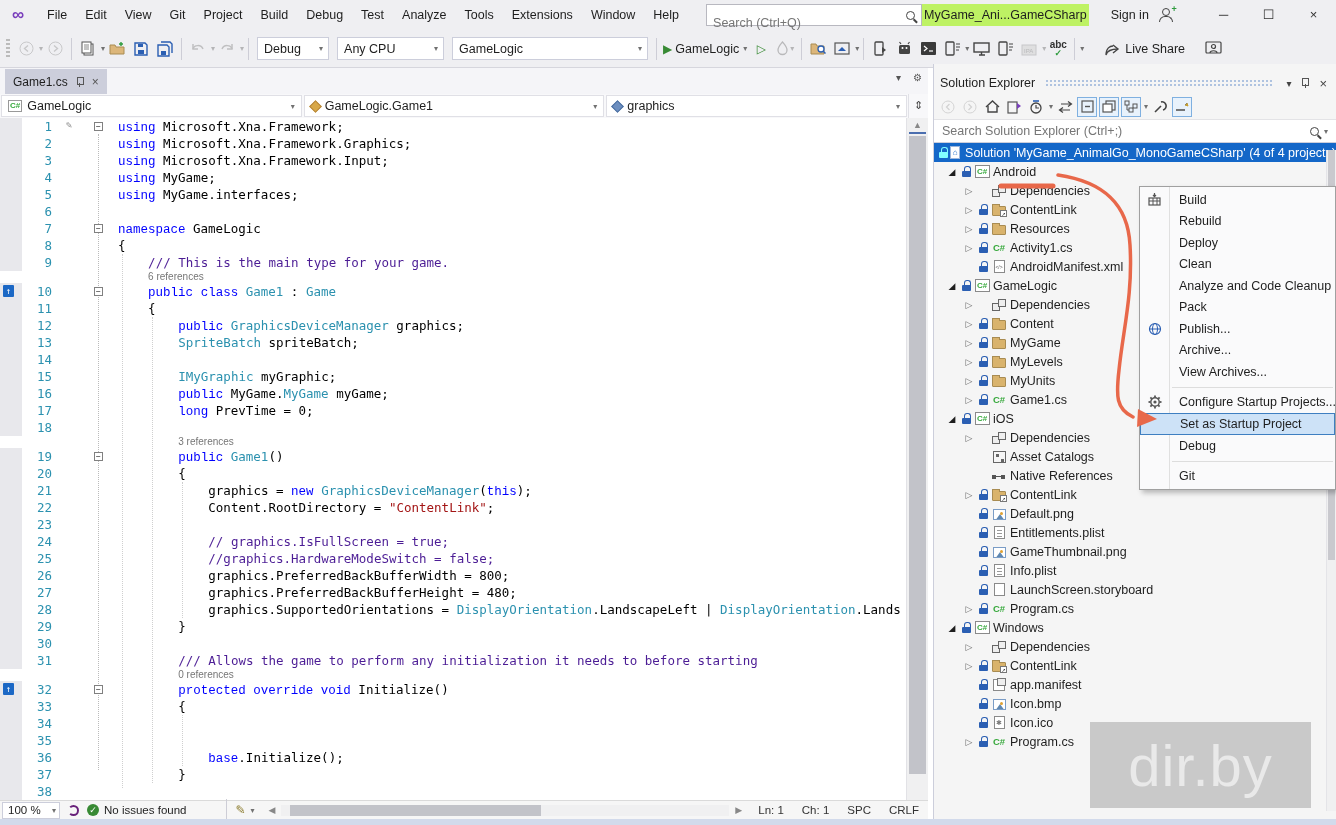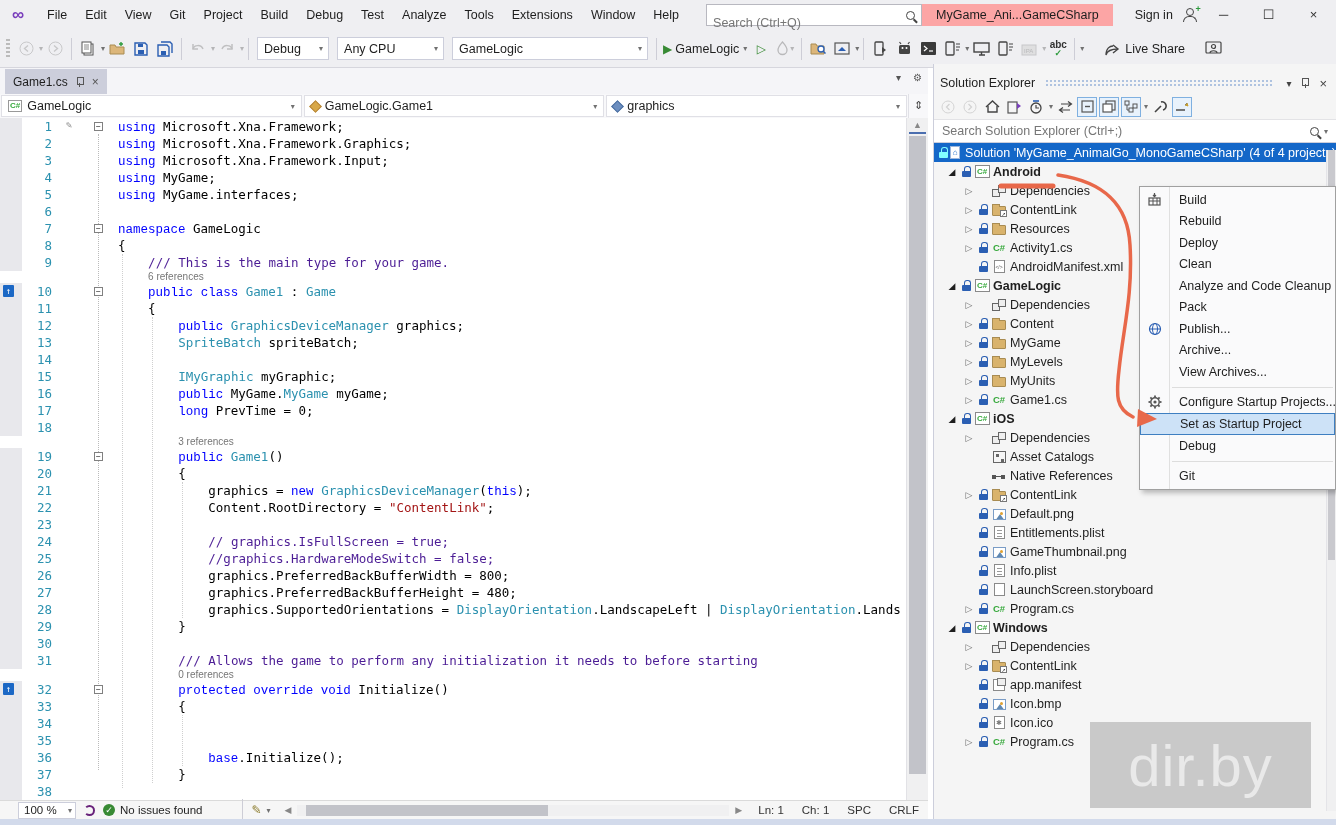--- a/index.html
+++ b/index.html
@@ -8,21 +8,21 @@
   #app { position:absolute; inset:0; }
 
   
   #titlebar { position:absolute; left:0; top:0; width:1336px; height:30px; background:#EFEFF2; display:flex; align-items:center; }
   #vs-logo { width:20px; height:18px; margin:0 10px 0 8px; color:#7A3FBC; font-weight:bold; font-size:17px; line-height:18px; text-align:center; }
   .menu-item { padding:0 9px; height:30px; line-height:30px; cursor:default; }
   #qsearch { width:216px; height:22px; border:1px solid #B8B8C0; background:#fff; margin-left:18px; display:flex; align-items:center; padding:0 6px; color:#767676; }
   #qsearch .ph { flex:1;margin-top:16px; }
   .mag { width:9px; height:9px; border:1.6px solid #444; border-radius:50%; position:relative; display:inline-block; }
   .mag::after { content:""; position:absolute; width:5px; height:1.6px; background:#444; transform:rotate(45deg); left:6px; top:8px; }
-  #win-title { background:#fca5a5; padding:4px 14px; white-space:nowrap; }
+  #win-title { background:#bef264; padding:4px 2px; white-space:nowrap; }
   #signin { margin-left:22px; }
   .person-ico { display:inline-block; position:relative; width:14px; height:14px; margin-left:10px; }
   .person-ico::before { content:""; position:absolute; width:6px; height:6px; border:1.4px solid #444; border-radius:50%; left:3px; top:0; }
   .person-ico::after { content:""; position:absolute; width:12px; height:5px; border:1.4px solid #444; border-bottom:none; border-radius:6px 6px 0 0; left:0; top:8px; }
   .plus-g { position:absolute; color:#2e9b3e; font-size:9px; top:-4px; right:-4px; font-weight:bold; }
   #win-btns { margin-left:auto; display:flex; }
   .winbtn { width:45px; height:30px; text-align:center; line-height:30px; font-size:13px; color:#333; }
 
   
   #toolbar { position:absolute; left:0; top:30px; width:1336px; height:38px; background:#EFEFF2; border-bottom:1px solid #D6D6DD; display:flex; align-items:center; }
@@ -67,21 +67,21 @@
   .tk-k { color:#0000FF;font-family:Liberation Mono, monospace; } .tk-t { color:#2B91AF; } .tk-s { color:#A31515; } .tk-c { color:#4c1d95; } .tk-p { color:#000; }
   .lens-row { height:12px; line-height:12px; font-size:10px; color:#767676; font-family:"Liberation Sans",sans-serif; }
   .pen-glyph { position:absolute; left:14px; top:-2px; color:#888; font-size:10px; }
   .ovr-glyph { position:absolute; left:3px; top:2px; width:11px; height:12px; background:#1C68C5; color:#fff; font-size:9px; line-height:12px; text-align:center; border-radius:1px; }
   .guide { position:absolute; width:0; border-left:1px dotted #CFCFCF; }
   #vscroll { position:absolute; right:0; top:50px; width:22px; height:682px; background:#F0F0F1; border-left:1px solid #E2E2E6; }
   #vscroll .up { text-align:center; color:#888; font-size:9px; line-height:14px; }
   #vscroll .mark { position:absolute; left:2px; right:2px; top:14px; height:2px; background:#4B6EAF; }
   #vscroll .thumb { position:absolute; left:2px; right:2px; top:18px; height:638px; background:#C2C3C9; }
 
-  #ed-status { position:absolute; left:0; top:732px; width:928px; height:19px; background:#F6F6F6; border-top:1px solid #DADADA; display:flex; align-items:center; font-size:11.5px;padding-left:16px; }
+  #ed-status { position:absolute; left:0; top:732px; width:928px; height:19px; background:#F6F6F6; border-top:1px solid #DADADA; display:flex; align-items:center; font-size:11.5px; }
   #zoom-combo { width:58px; height:17px; border:1px solid #CCCEDB; background:#fff; display:flex; align-items:center; padding-left:5px; margin-left:2px; }
   #zoom-combo .dd { margin-left:auto; padding-right:3px; }
   .fb-ic { width:11px; height:11px; border:2px solid #68217A; border-left-color:transparent; border-radius:50%; margin:0 8px; }
   .ok-ic { width:12px; height:12px; background:#388A34; border-radius:50%; color:#fff; font-size:9px; line-height:12px; text-align:center; margin-right:5px; }
   .pen2 { color:#8a7a2a; font-size:12px; margin:0 4px; }
   #hscroll { flex:1; height:11px; margin:0 6px; background:#F0F0F1; position:relative; }
   #hscroll .thumb { position:absolute; left:2%; width:56%; top:0; height:100%; background:#C2C3C9; }
   .sb-arrow { color:#888; font-size:9px; }
   .caret-info { margin:0 9px; color:#333; }
 
@@ -98,21 +98,21 @@
   #se-search { height:23px; background:#fff; border-bottom:1px solid #CCCEDB; display:flex; align-items:center; padding:0 8px; color:#767676; }
   #se-search .ph { flex:1; }
   #sln-row { height:19px; background:#1467C8; color:#fff; display:flex; align-items:center; padding-left:5px; gap:5px; white-space:nowrap; overflow:hidden; }
   #tree { position:relative; }
   .trow { height:19px; display:flex; align-items:center; white-space:nowrap; }
   .t-exp { width:16px; flex:none; text-align:center; font-size:9px; color:#6d6d6d; }
   .t-exp.open { color:#1e1e1e; }
   .t-lock { width:13px; flex:none; display:flex; justify-content:center; }
   .t-icon { width:18px; flex:none; display:flex; justify-content:center; align-items:center; }
   .t-label { padding-left:2px; }
-  .bold { font-weight:bold; }
+  .bold { font-weight:normal; }
   .lock-ic { position:relative; width:9px; height:11px; display:inline-block; }
   .lock-ic::before { content:""; position:absolute; left:2px; top:0; width:5px; height:6px; border:1.4px solid #2B5FB3; border-radius:3px 3px 0 0; border-bottom:none; }
   .lock-ic::after { content:""; position:absolute; left:0; bottom:0; width:9px; height:6px; background:#2B5FB3; border-radius:1px; }
   .sln-ic { width:13px; height:13px; background:#fff; border:1px solid #9CB6DC; color:#1467C8; font-size:8px; line-height:12px; text-align:center; font-weight:bold; }
   .csproj-ic { width:15px; height:13px; border:1px solid #8A8A8A; background:#fff; color:#37A93C; font-size:8px; font-weight:bold; line-height:11px; text-align:center; }
   .cs-ic { color:#37A93C; font-size:9.5px; font-weight:bold; }
   .folder-ic { position:relative; width:14px; height:10px; background:#D9B36C; border:1px solid #A98C52; border-radius:1px; margin-top:2px; }
   .folder-ic::before { content:""; position:absolute; left:-1px; top:-3px; width:6px; height:2px; background:#D9B36C; border:1px solid #A98C52; border-bottom:none; }
   .linkbadge { position:absolute; right:-2px; bottom:-2px; width:7px; height:7px; background:#fff; border:1px solid #777; font-size:5px; line-height:6px; text-align:center; color:#333; }
   .deps-ic { position:relative; width:14px; height:12px; }

